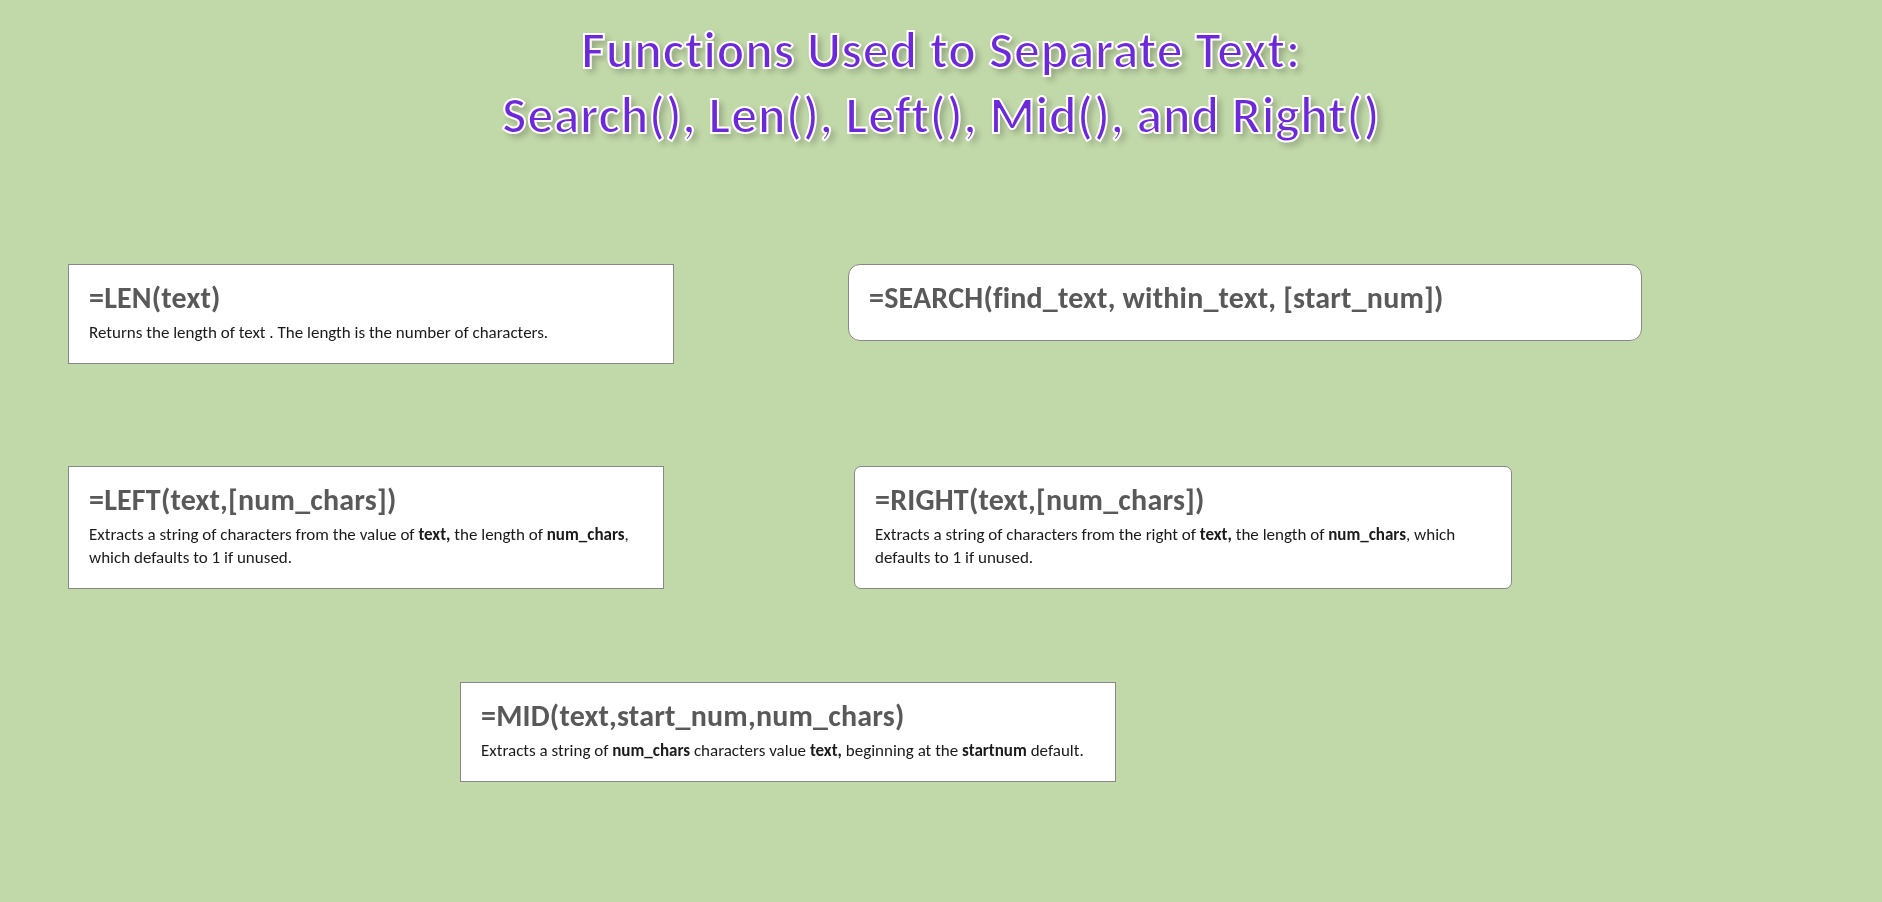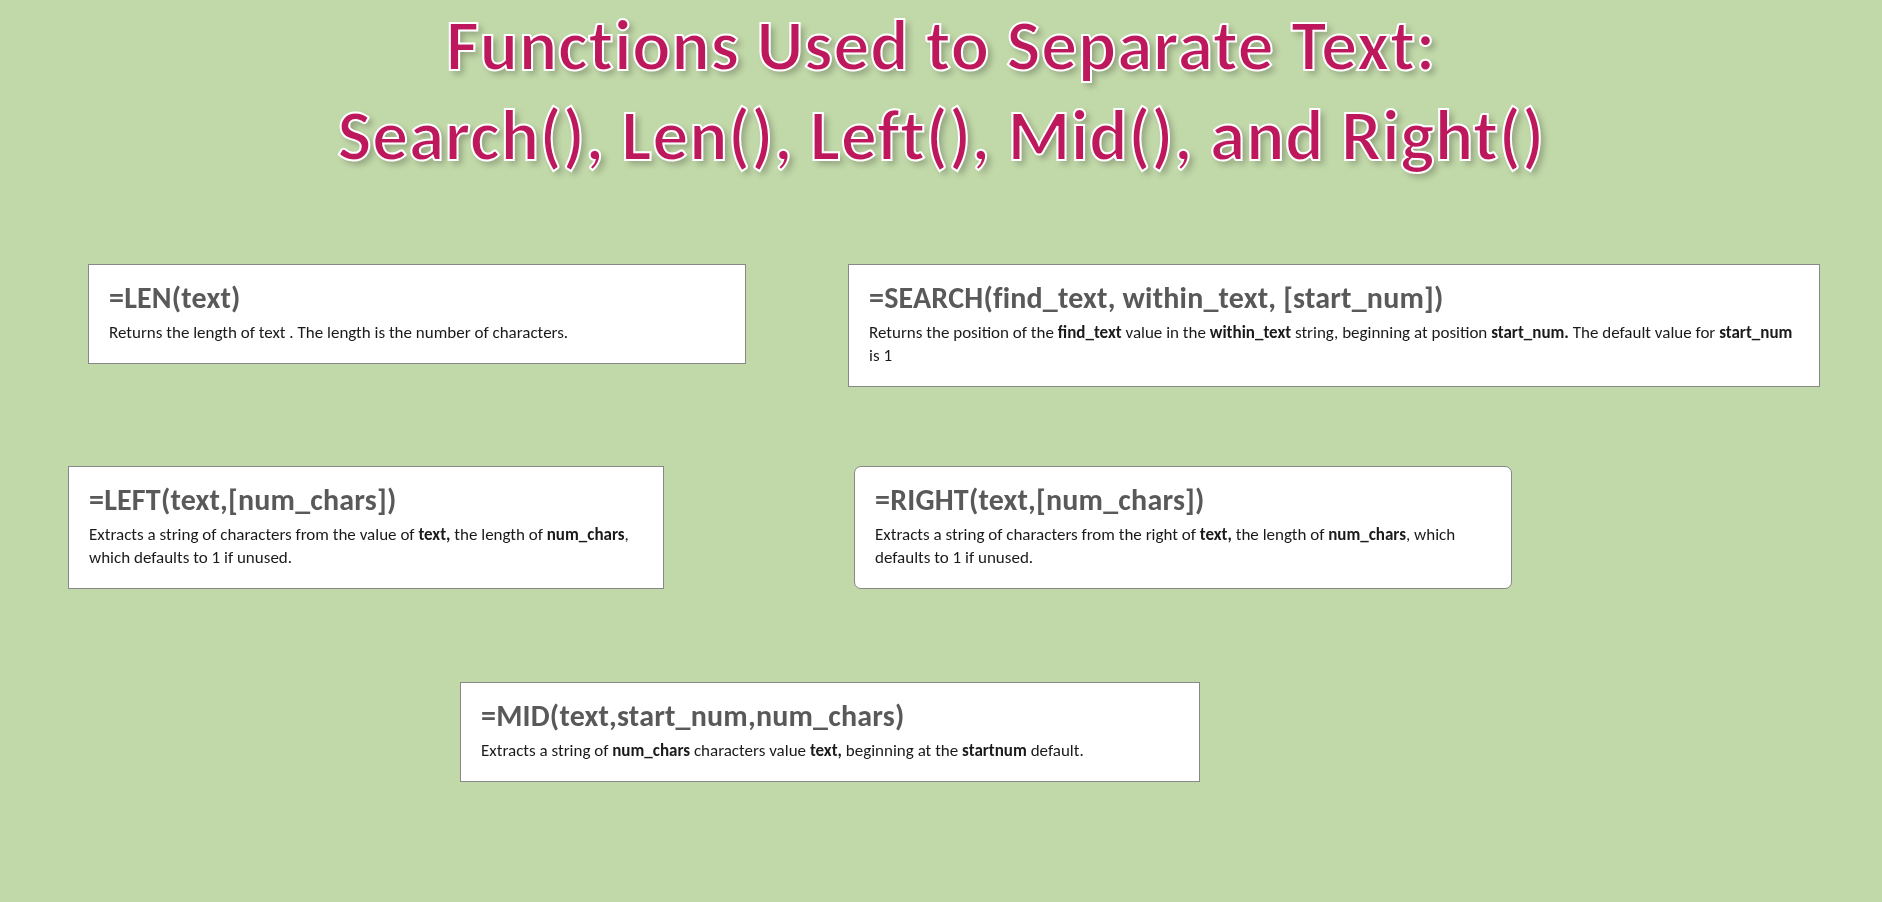--- a/index.html
+++ b/index.html
@@ -6,26 +6,27 @@
   body {
     width: 1882px;
     height: 902px;
     background: #c1d8a8;
     font-family: "Segoe UI", Calibri, Arial, sans-serif;
     position: relative;
     overflow: hidden;
   }
   .title {
     text-align: center;
-    font-size: 72px;
+    font-size: 52px;
     font-weight: 600;
-    color: #be185d;
+    color: #6d28d9;
     -webkit-text-stroke: 2px #ffffff;
     text-shadow: 4px 4px 6px rgba(0,0,0,0.25);
     line-height: 1.25;
+    padding-top: 18px;
     letter-spacing: 0.5px;
   }
   .card {
     position: absolute;
     background: #ffffff;
     border: 1px solid #888;
     padding: 14px 20px 18px 20px;
   }
   .card h2 {
     font-size: 30px;
@@ -35,44 +36,41 @@
     letter-spacing: 0.2px;
   }
   .card p {
     font-size: 17px;
     color: #1a1a1a;
     line-height: 1.35;
     font-weight: 400;
   }
   .card p b { font-weight: 700; }
 
-  #card-len    { left: 68px;  top: 264px; width: 658px; margin-left: 20px; }
-  #card-search { left: 848px; top: 264px; width: 972px; }
+  #card-len    { left: 68px;  top: 264px; width: 606px; }
+  #card-search { left: 848px; top: 264px; width: 794px; border-radius: 12px; }
   #card-left   { left: 68px;  top: 466px; width: 596px; }
   #card-right  { left: 854px; top: 466px; width: 658px; border-radius: 7px; }
-  #card-mid    { left: 460px; top: 682px; width: 740px; }
+  #card-mid    { left: 460px; top: 682px; width: 656px; }
 </style>
 </head>
 <body>
 
 <div class="title">
   <span>Functions Used to Separate Text:</span><br>
   <span>Search(), Len(), Left(), Mid(), and Right()</span>
 </div>
 
 <div class="card" id="card-len">
   <h2>=LEN(text)</h2>
   <p>Returns the length of text . The length is the number of characters.</p>
 </div>
 
 <div class="card" id="card-search">
   <h2>=SEARCH(find_text, within_text, [start_num])</h2>
-  <p>
-    <span>Returns the position of the </span><b>find_text</b><span> value in the </span><b>within_text</b><span> string, beginning at position </span><b>start_num.</b><span> The default value for </span><b>start_num</b><span> is 1</span>
-  </p>
 </div>
 
 <div class="card" id="card-left">
   <h2>=LEFT(text,[num_chars])</h2>
   <p>
     <span>Extracts a string of characters from the value of </span><b>text,</b><span> the length of </span><b>num_chars</b><span>, which defaults to 1 if unused.</span>
   </p>
 </div>
 
 <div class="card" id="card-right">

